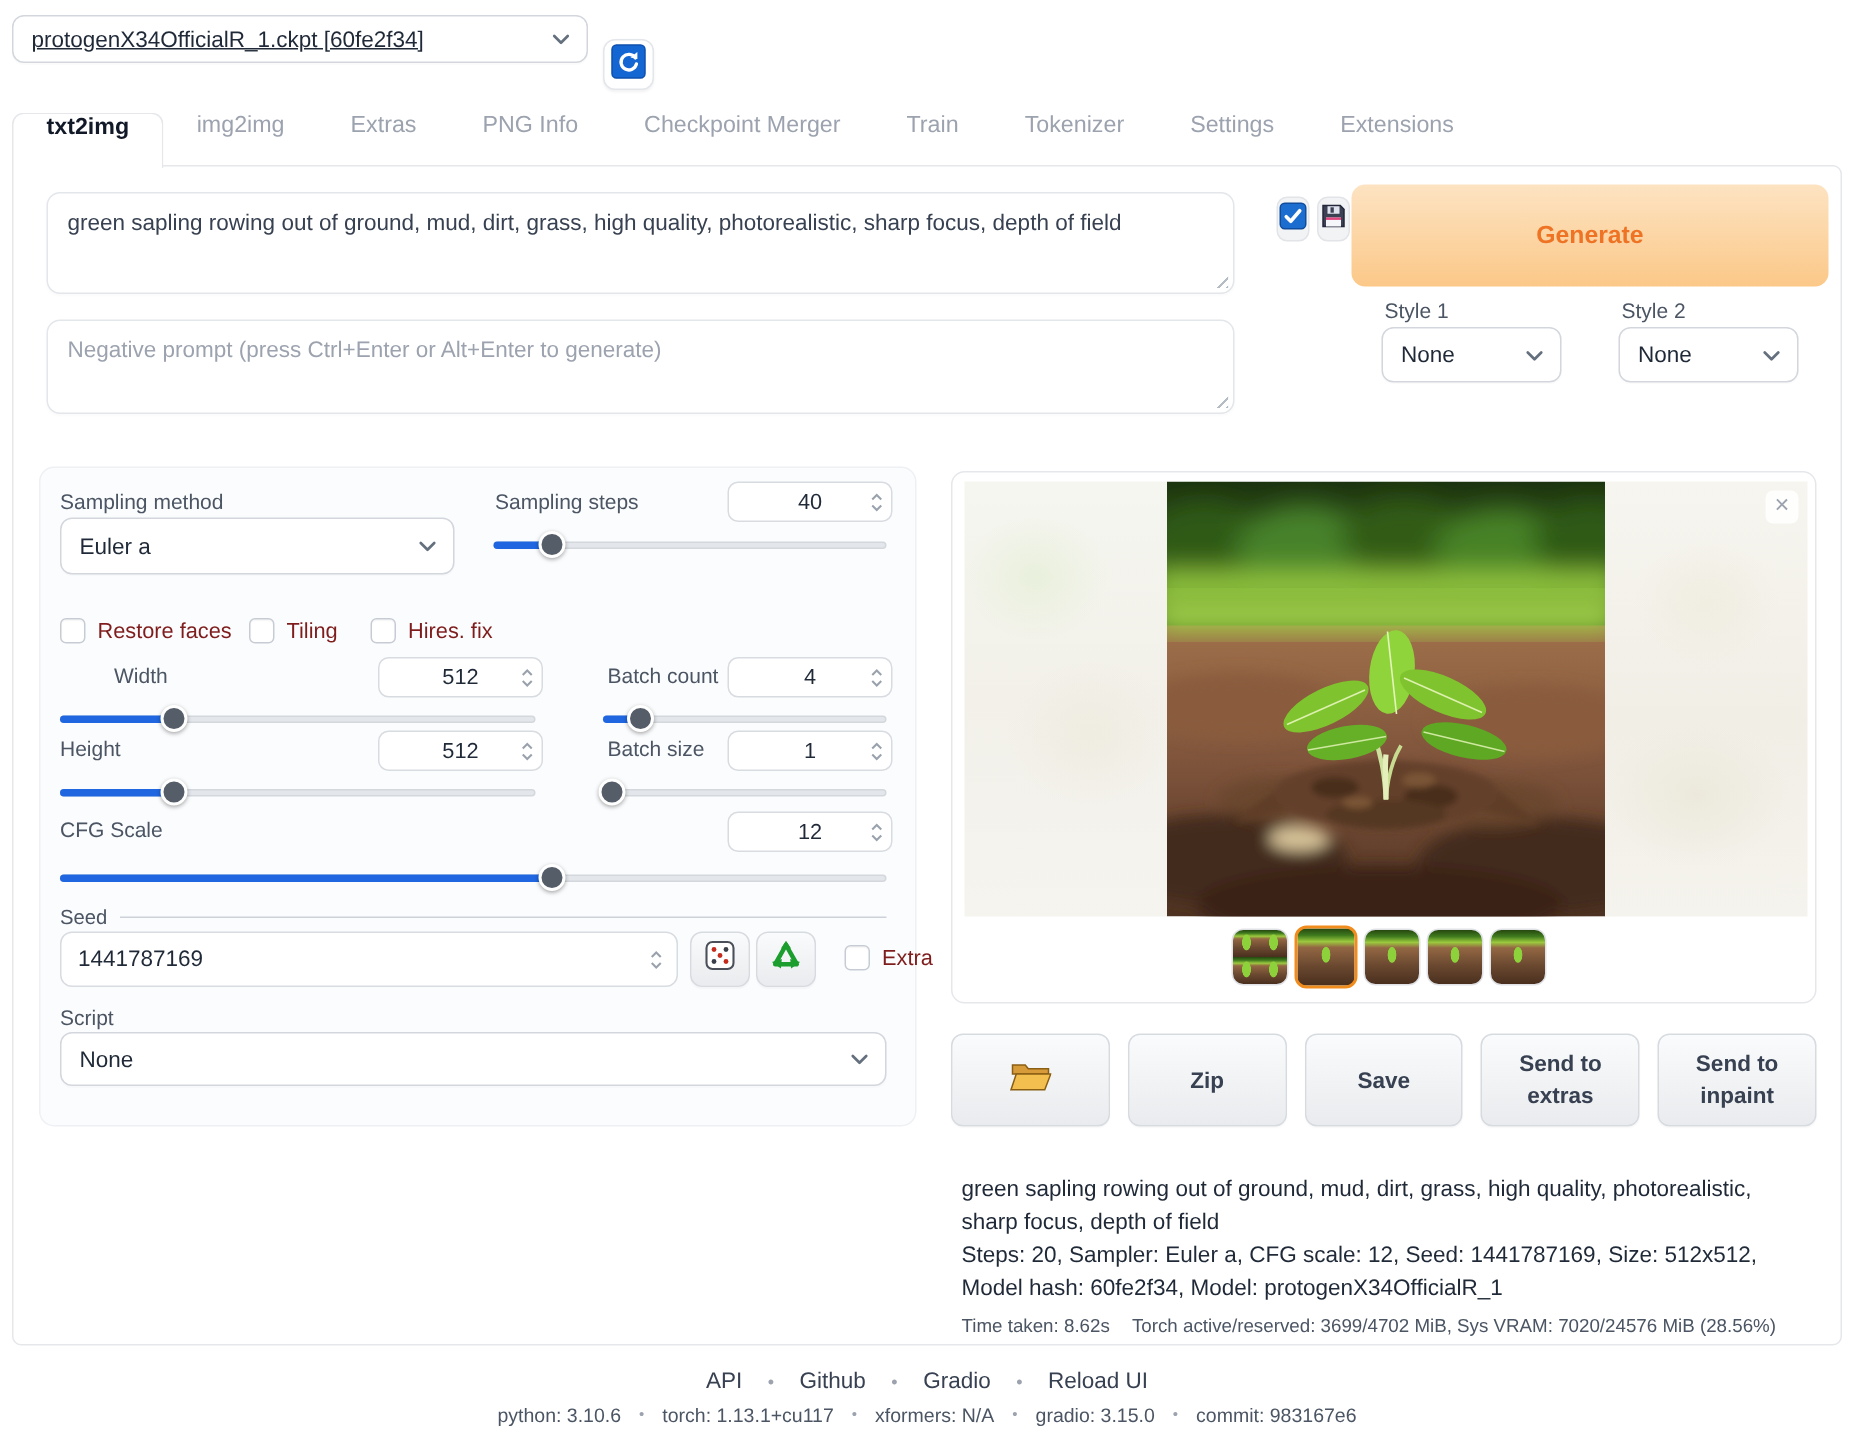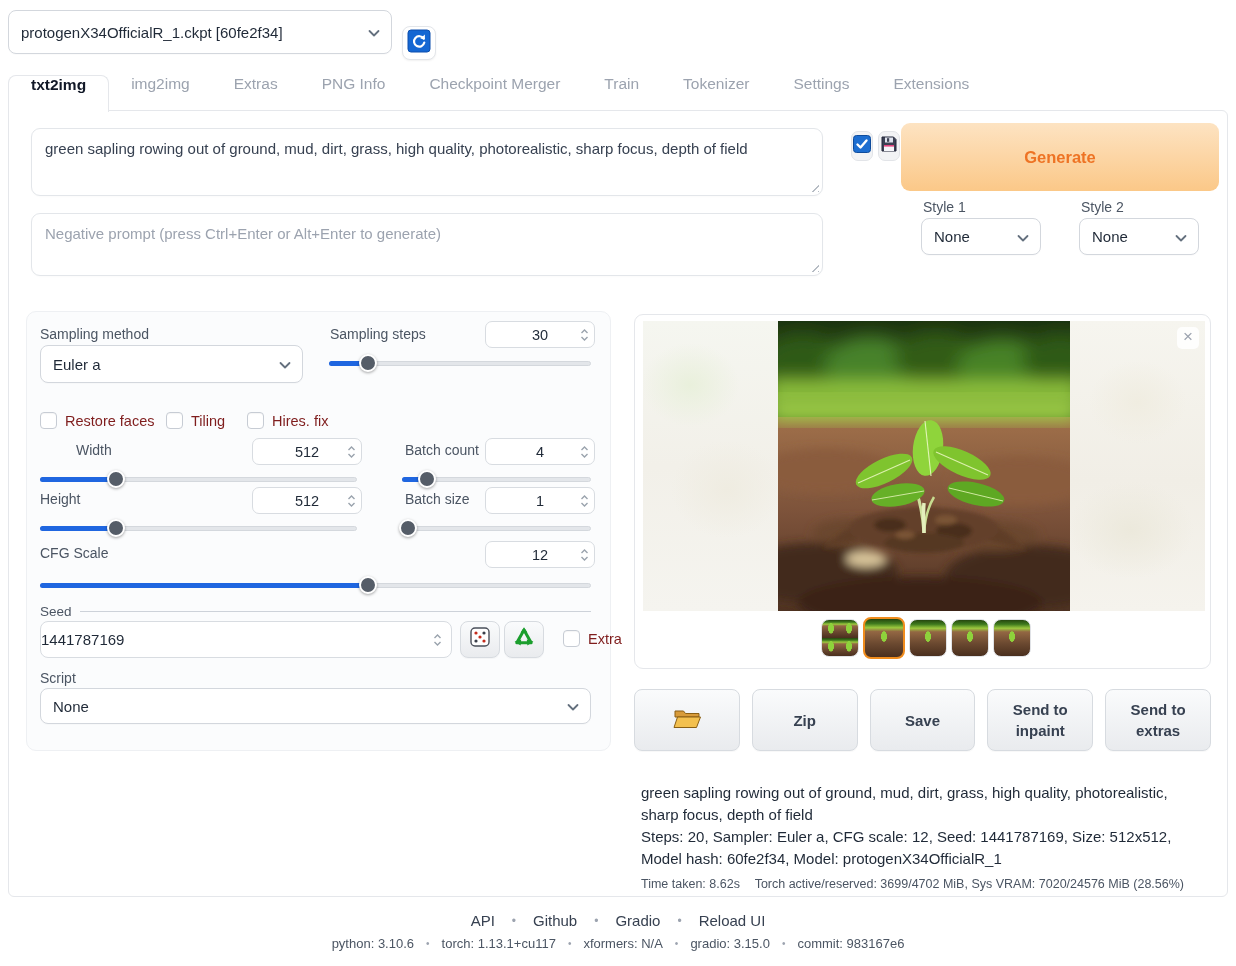--- a/index.html
+++ b/index.html
@@ -48,21 +48,21 @@
     outline:none; box-shadow:0 1px 2px rgba(0,0,0,.02);
   }
   .ta-wrap textarea::placeholder { color:#9ca3af; }
   .ta-wrap .grip {
     position:absolute; right:4px; bottom:4px; width:10px; height:10px;
     background:repeating-linear-gradient(315deg,#b6bcc4 0 1.4px,transparent 1.4px 4.2px);
     clip-path:polygon(100% 0,100% 100%,0 100%); pointer-events:none;
   }
   
   .ckpt-area { position:absolute; left:8px; top:7px; width:384px; }
-  .ckpt-select { margin-top:3px; height:44px; }
+  .ckpt-select { margin-top:3px; height:32px;text-decoration:underline; }
   .refresh-btn {
     position:absolute; left:402px; top:26px; width:34px; height:34px; border-radius:8px;
     background:#fff; border:1px solid #e3e6ea; display:flex; align-items:center; justify-content:center;
     box-shadow:0 1px 2px rgba(0,0,0,.06); cursor:pointer;
   }
   
   .tabs { position:absolute; left:8px; top:75px; height:36px; display:flex; z-index:2; }
   .tab { padding:0 22px; display:flex; font-size:15.5px; color:#9ca3af; cursor:pointer; }
   .tab.active {
     background:#fff; border:1px solid #e5e7eb; border-bottom:none; border-radius:8px 8px 0 0;
@@ -269,21 +269,21 @@
     <div class="settings-panel">
       <div class="sp field-label" style="left:13px;top:14px;">Sampling method</div>
       <div class="sp g-select" style="left:13px;top:33px;width:263px;height:38px;">
         <span>Euler a</span>
         <span class="chev"><svg width="12" height="8" viewBox="0 0 12 8">
               <path d="M1.5 1.5 L6 6 L10.5 1.5" fill="none" stroke="#64707e" stroke-width="1.8" stroke-linecap="round" stroke-linejoin="round"></path>
             </svg></span>
       </div>
       <div class="sp field-label" style="left:303px;top:14px;">Sampling steps</div>
       <div class="sp num-input" style="left:458px;top:9px;width:110px;height:27px;">
-        <span>30</span>
+        <span>40</span>
         <span class="spin">
             <svg width="9" height="6" viewBox="0 0 9 6">
               <path d="M1.5 4.5 L4.5 1.5 L7.5 4.5" fill="none" stroke="#9aa3ad" stroke-width="1.4"></path>
             </svg>
             <svg width="9" height="6" viewBox="0 0 9 6">
               <path d="M1.5 1.5 L4.5 4.5 L7.5 1.5" fill="none" stroke="#9aa3ad" stroke-width="1.4"></path>
             </svg>
           </span>
       </div>
       <div class="sp slider" style="left:302px;top:42px;width:262px;">
@@ -389,21 +389,21 @@
       </div>
       <div class="sp slider" style="left:13px;top:264px;width:551px;">
         <div class="track"></div>
           <div class="fill" style="width:59.5%"></div>
           <div class="thumb" style="left:59.5%"></div>
       </div>
 
       <div class="sp g-line-label" style="left:13px;top:292px;width:551px;">
         <span>Seed</span>
       </div>
-      <div class="sp num-input" style="left:13px;top:309px;width:412px;height:37px;justify-content:flex-start;font-size:15px;border-radius:8px;">
+      <div class="sp num-input" style="left:13px;top:309px;width:412px;height:37px;justify-content:flex-start;padding-left:11px;font-size:15px;border-radius:8px;">
         <span>1441787169</span>
         <span class="spin" style="right:9px;">
             <svg width="9" height="6" viewBox="0 0 9 6">
               <path d="M1.5 4.5 L4.5 1.5 L7.5 4.5" fill="none" stroke="#9aa3ad" stroke-width="1.4"></path>
             </svg>
             <svg width="9" height="6" viewBox="0 0 9 6">
               <path d="M1.5 1.5 L4.5 4.5 L7.5 1.5" fill="none" stroke="#9aa3ad" stroke-width="1.4"></path>
             </svg>
           </span>
       </div>
@@ -534,24 +534,24 @@
             </svg>
         </span>
       </div>
       <div class="tool-btn">
           <span>Zip</span>
         </div>
       <div class="tool-btn">
           <span>Save</span>
         </div>
       <div class="tool-btn">
-          <span>Send to inpaint</span>
+          <span>Send to extras</span>
         </div>
       <div class="tool-btn">
-          <span>Send to extras</span>
+          <span>Send to inpaint</span>
         </div>
     </div>
 
     <div class="out-info">
       <div class="info-main">green sapling rowing out of ground, mud, dirt, grass, high quality, photorealistic, sharp focus, depth of field</div>
       <div class="info-main">Steps: 20, Sampler: Euler a, CFG scale: 12, Seed: 1441787169, Size: 512x512, Model hash: 60fe2f34, Model: protogenX34OfficialR_1</div>
       <div class="info-time">
         <span>Time taken: 8.62s</span>
         <span style="display:inline-block;width:8px;"></span>
         <span>Torch active/reserved: 3699/4702 MiB, Sys VRAM: 7020/24576 MiB (28.56%)</span>

